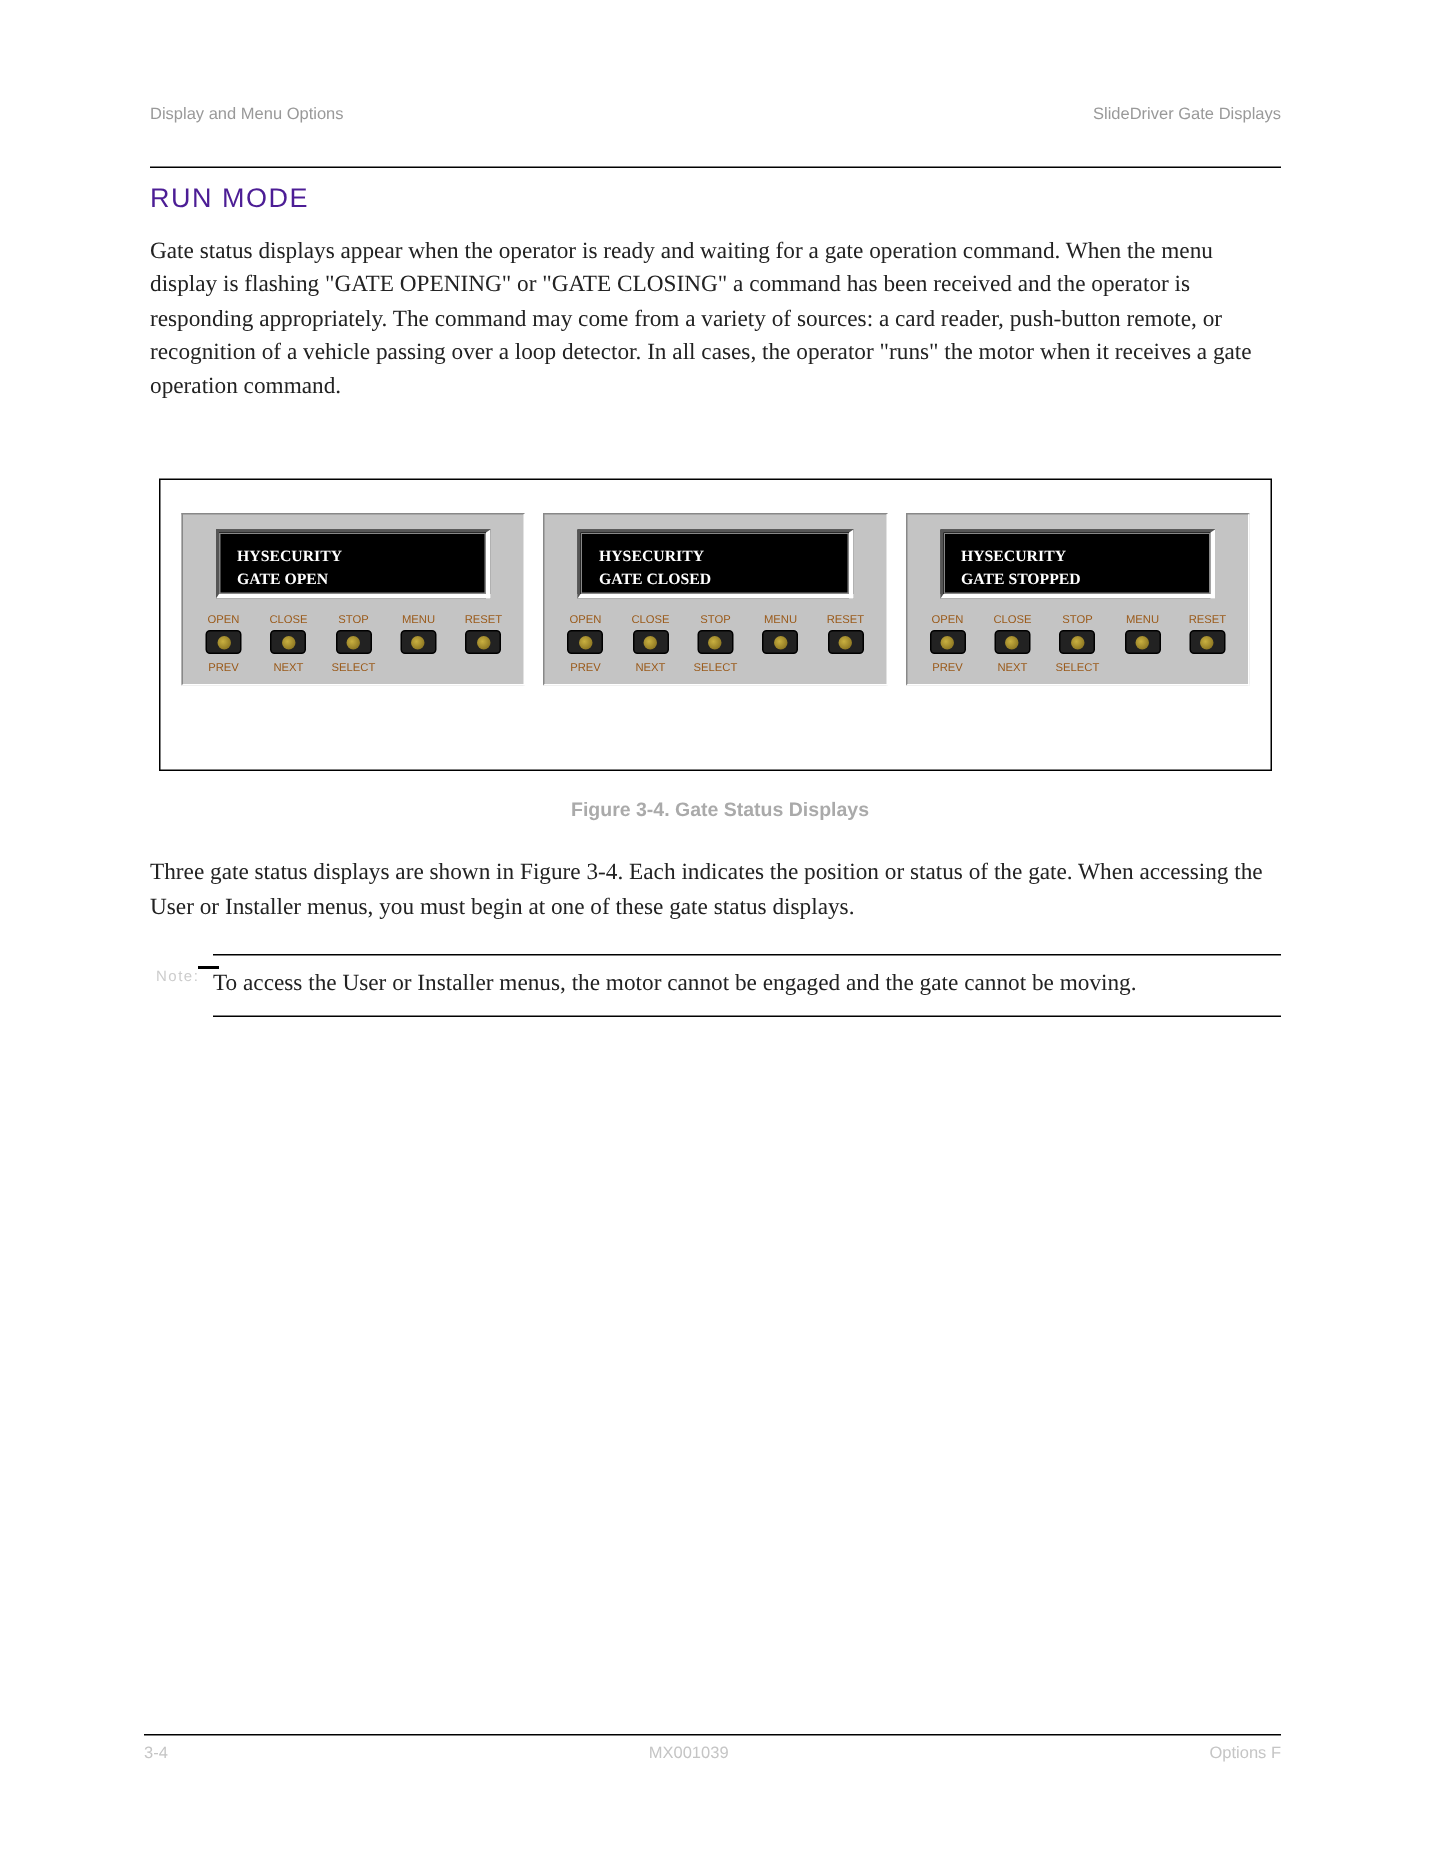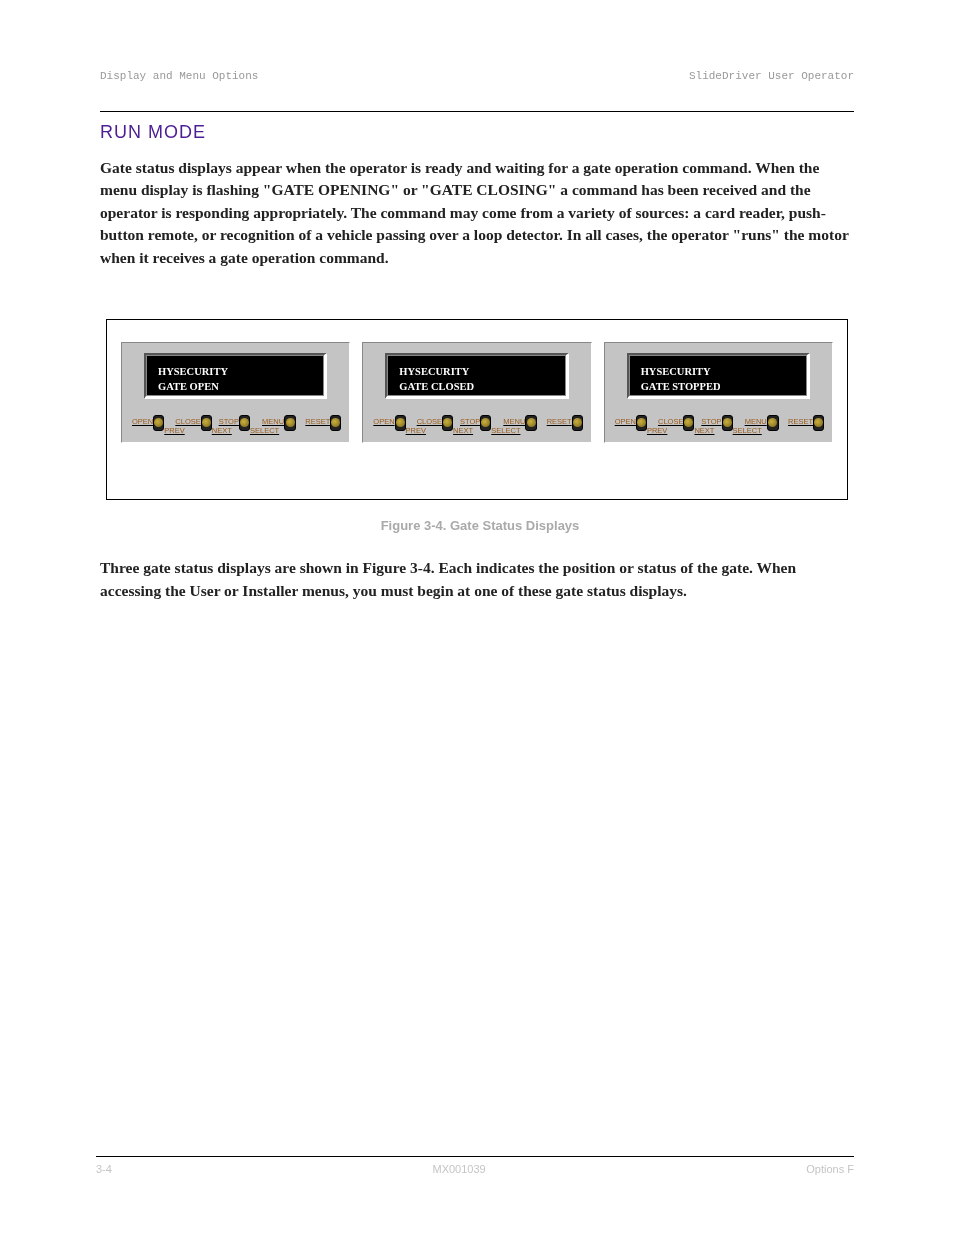--- a/index.html
+++ b/index.html
@@ -16,37 +16,36 @@
     .header-area {
       border-bottom: 1.5px solid #000;
       height: 10px;
       margin-bottom: 10px;
     }
     .header-row {
       display: flex;
       justify-content: space-between;
       font-size: 11px;
       color: #999;
-      font-family: Liberation Mono, monospace;
+      font-family: Liberation Sans, sans-serif;
       margin-bottom: 20px;
     }
     .section-title {
       font-size: 18px;
       color: #4c1d95;
       font-family: Arial, Helvetica, sans-serif;
       letter-spacing: 1px;
       margin-bottom: 14px;
       margin-top: 10px;
     }
     .body-text {
       font-size: 15.5px;
       line-height: 1.45;
       color: #222;
       margin-bottom: 20px;
-      font-weight: bold;
     }
     .figure-container {
       border: 1.5px solid #000;
       margin: 50px 6px 18px 6px;
       padding: 22px 14px 56px 14px;
       display: flex;
       justify-content: space-between;
       gap: 12px;
     }
     .panel {
@@ -74,33 +73,32 @@
       box-shadow: inset 0 0 0 1px #888;
       height: 46px;
     }
     .button-row {
       display: flex;
       justify-content: space-between;
       padding: 0 2px;
     }
     .btn-col {
       display: flex;
-      flex-direction: row;
+      flex-direction: column;
       align-items: center;
       width: 34px;
-      text-decoration: underline;
     }
     .btn-label-top, .btn-label-bottom {
       font-family: Arial, Helvetica, sans-serif;
       font-size: 7.5px;
       color: #9a5a1a;
       line-height: 1;
       height: 9px;
     }
-    .btn-label-bottom { margin-top: 18px; }
+    .btn-label-bottom { margin-top: 3px; }
     .btn {
       width: 24px;
       height: 16px;
       background: #222;
       border-radius: 3px;
       display: flex;
       align-items: center;
       justify-content: center;
       margin: 2px 0;
       border: 1px solid #000;
@@ -160,21 +158,21 @@
       font-size: 11px;
       color: #c5c5c5;
     }
   </style>
 </head>
 <body>
 
 <div class="page">
   <div class="header-row">
     <span>Display and Menu Options</span>
-    <span>SlideDriver User Operator</span>
+    <span>SlideDriver Gate Displays</span>
   </div>
   <div class="header-area"></div>
 
   <div class="section-title">RUN MODE</div>
 
   <p class="body-text">Gate status displays appear when the operator is ready and waiting for a gate operation command. When the menu display is flashing "GATE OPENING" or "GATE CLOSING" a command has been received and the operator is responding appropriately. The command may come from a variety of sources: a card reader, push-button remote, or recognition of a vehicle passing over a loop detector. In all cases, the operator "runs" the motor when it receives a gate operation command.</p>
 
   <div class="figure-container">
 
     <div class="panel">
@@ -307,19 +305,23 @@
             <span class="btn-label-bottom"></span>
           </div>
       </div>
     </div>
   </div>
 
   <div class="figure-caption">Figure 3-4. Gate Status Displays</div>
 
   <p class="body-text">Three gate status displays are shown in Figure 3-4. Each indicates the position or status of the gate. When accessing the User or Installer menus, you must begin at one of these gate status displays.</p>
 
+  <div class="note-block">
+    <span class="note-label">Note:</span>
+    <span>To access the User or Installer menus, the motor cannot be engaged and the gate cannot be moving.</span>
+  </div>
 </div>
 
 <div class="footer-area">
   <span>3-4</span>
   <span>MX001039</span>
   <span>Options F</span>
 </div>
 
 </body></html>

